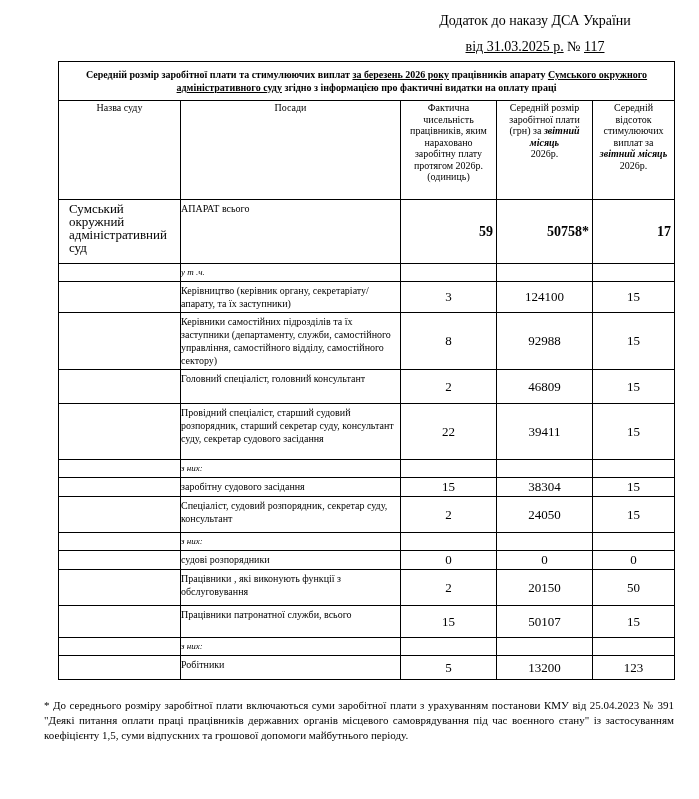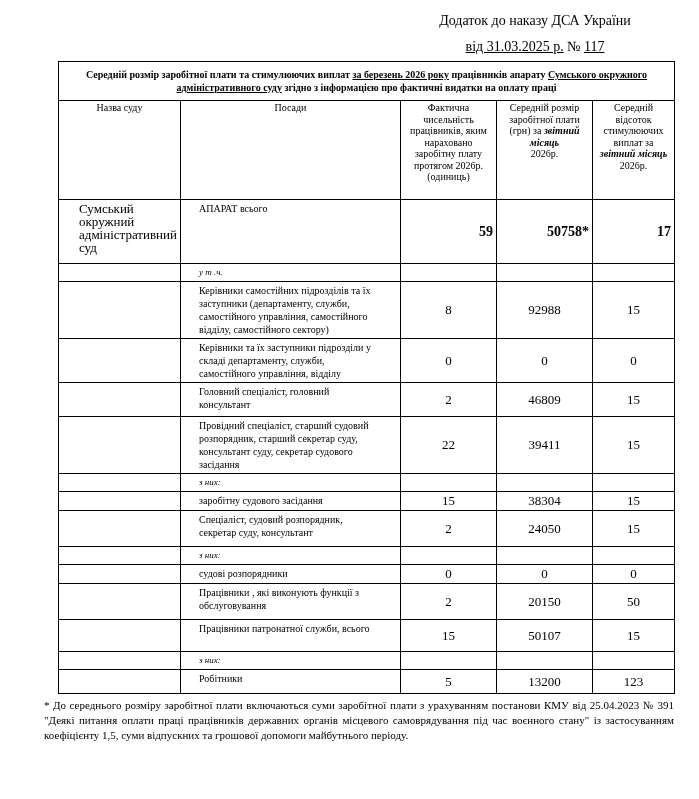--- a/index.html
+++ b/index.html
@@ -21,22 +21,22 @@
     font-weight: normal;
   }
   .title-cell {
     text-align: center; font-weight: bold !important; font-size: 10px;
     line-height: 13px; padding: 6px 10px !important; height: 22px;
     font-family: "Liberation Serif", serif;
   }
   .title-cell .ul { text-decoration: underline; margin-top: 40px; }
   .hdr { text-align: center; font-size: 10px; line-height: 11.5px; height: 96px; }
   .hdr i { font-weight: bold; font-style: italic; }
-  .court-cell { font-size: 13px; line-height: 13px; padding: 2px 20px !important; }
-  .pos { font-weight: bold; font-size: 10px; line-height: 13px; padding: 2px 18px !important; }
+  .court-cell { font-size: 13px; line-height: 13px; padding: 2px 10px !important; }
+  .pos { font-weight: bold; font-size: 10px; line-height: 13px; padding: 2px 0 !important; }
   .pos.plain { font-weight: normal; font-style: italic; font-size: 9px; }
   .num { text-align: center; vertical-align: middle !important; font-size: 13px; }
   .num.big { font-weight: bold; font-size: 14px; text-align: right; }
   .footnote {
     position: absolute; left: 44px; top: 698px; width: 630px;
     font-size: 11px; line-height: 15px; text-align: justify;
   }
 </style>
 </head>
 <body>
@@ -78,33 +78,33 @@
         <td class="num big">50758*</td>
         <td class="num big">17</td>
       </tr>
       <tr style="height: 14px;">
         <td></td>
         <td class="pos plain">у т .ч.</td>
         <td class="num"></td>
         <td class="num"></td>
         <td class="num"></td>
       </tr>
+      <tr style="height: 28px;">
+        <td></td>
+        <td class="pos">Керівництво (керівник органу, секретаріату/апарату, та їх заступники)</td>
+        <td class="num">3</td>
+        <td class="num">124100</td>
+        <td class="num">15</td>
+      </tr>
       <tr style="height: 54px;">
         <td></td>
         <td class="pos">Керівники самостійних підрозділів та їх заступники (департаменту, служби, самостійного управління, самостійного відділу, самостійного сектору)</td>
         <td class="num">8</td>
         <td class="num">92988</td>
         <td class="num">15</td>
-      </tr>
-      <tr style="height: 42px;">
-        <td></td>
-        <td class="pos">Керівники  та їх заступники підрозділи у складі департаменту, служби, самостійного управління, відділу</td>
-        <td class="num">0</td>
-        <td class="num">0</td>
-        <td class="num">0</td>
       </tr>
       <tr style="height: 34px;">
         <td></td>
         <td class="pos">Головний спеціаліст, головний консультант</td>
         <td class="num">2</td>
         <td class="num">46809</td>
         <td class="num">15</td>
       </tr>
       <tr style="height: 56px;">
         <td></td>

